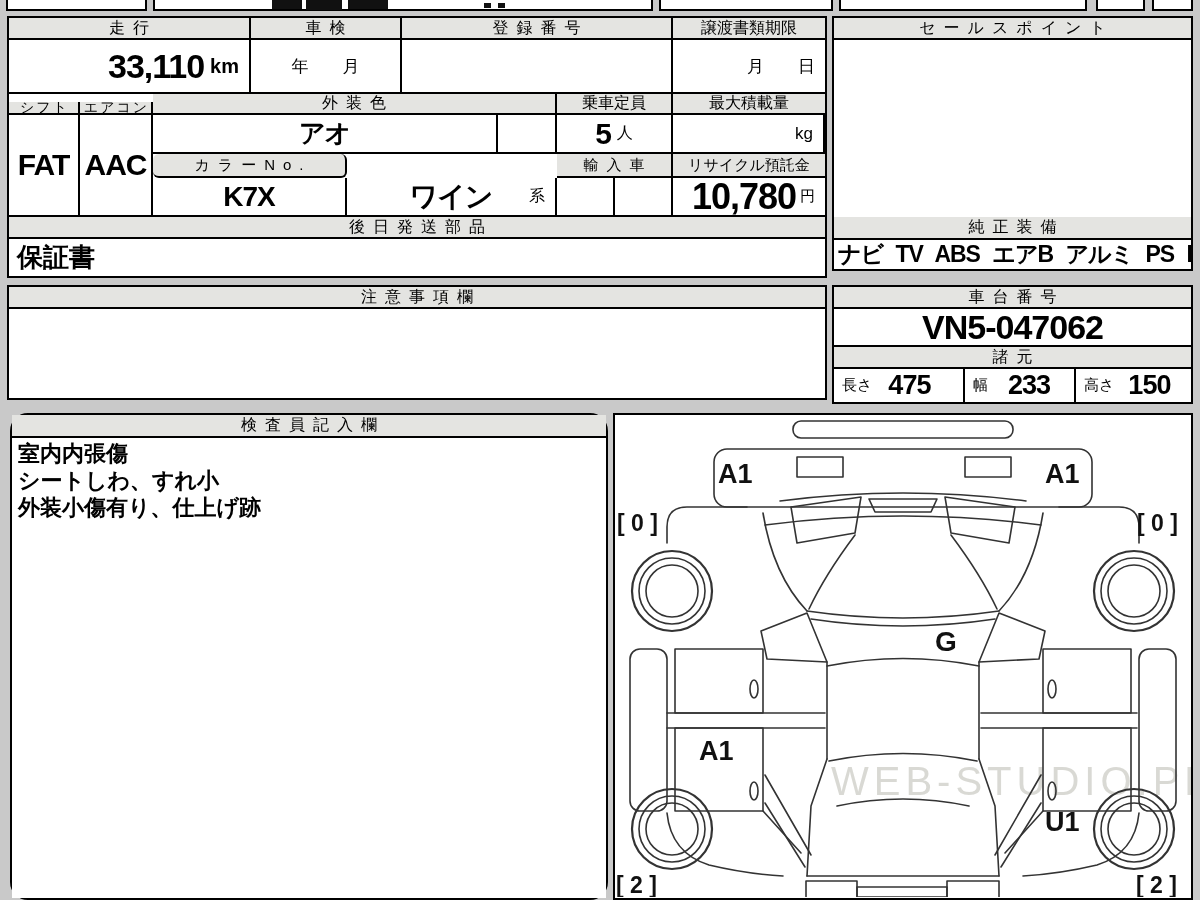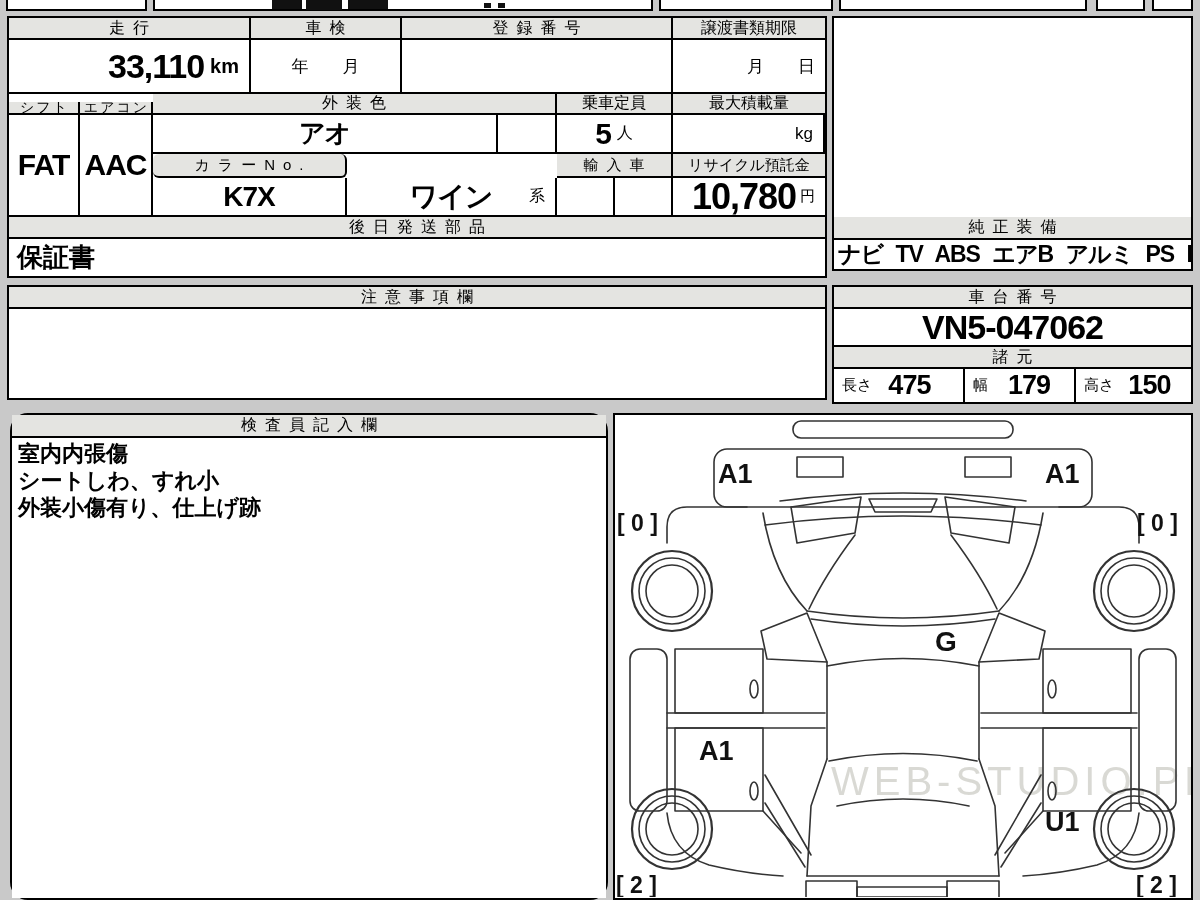--- a/index.html
+++ b/index.html
@@ -142,20 +142,23 @@
 
   <div class="cell hdr nr" style="grid-row:7;grid-column:1/span 10;">
       <span>後日発送部品</span>
     </div>
   <div class="cell val left-align nr nb" style="grid-row:8;grid-column:1/span 10;">
       <span class="big" style="font-size:26px;letter-spacing:0;">保証書</span>
     </div>
 </div>
 
 <div class="abs box grid" style="left:832px;top:16px;width:361px;height:255px;grid-template-columns:357px;grid-template-rows:22px 177px 23px 29px;">
+  <div class="cell hdr nr" style="grid-row:1;">
+      <span>セールスポイント</span>
+    </div>
   <div class="cell hdr nr" style="grid-row:3;">
       <span>純正装備</span>
     </div>
   <div class="cell val left-align nr nb" style="grid-row:4;padding-left:4px;">
       <span style="font-weight:700;font-size:23px;letter-spacing:-1px;word-spacing:7px;">ナビ TV ABS エアB アルミ PS PW</span>
     </div>
 </div>
 
 <div class="abs box grid" style="left:7px;top:285px;width:820px;height:115px;grid-template-columns:816px;grid-template-rows:22px 89px;">
   <div class="cell hdr nr" style="grid-row:1;">
@@ -176,21 +179,21 @@
   <div class="cell hdr nr" style="grid-row:3;">
       <span>諸元</span>
     </div>
   <div class="grid nr nb" style="grid-row:4;grid-template-columns:131px 111px 115px;grid-template-rows:33px;">
     <div class="cell val left-align nb">
       <span style="font-size:15px;">長さ</span>
         <span class="num" style="font-size:27px;margin-left:16px;">475</span>
     </div>
     <div class="cell val left-align nb">
       <span style="font-size:15px;">幅</span>
-        <span class="num" style="font-size:27px;margin-left:20px;">179</span>
+        <span class="num" style="font-size:27px;margin-left:20px;">233</span>
     </div>
     <div class="cell val left-align nr nb">
       <span style="font-size:15px;">高さ</span>
         <span class="num" style="font-size:27px;margin-left:14px;">150</span>
     </div>
   </div>
 </div>
 
 <div class="abs box grid" style="left:10px;top:413px;width:598px;height:487px;grid-template-columns:594px;grid-template-rows:23px 460px;border-radius:18px;">
   <div class="cell hdr nr" style="grid-row:1;">

